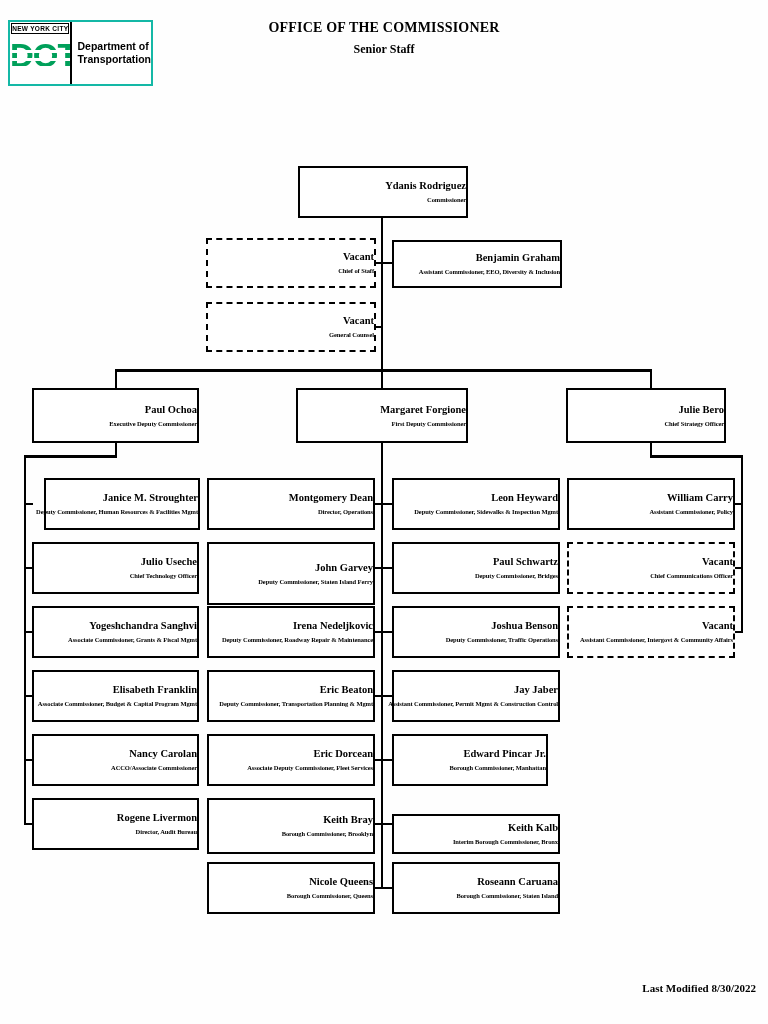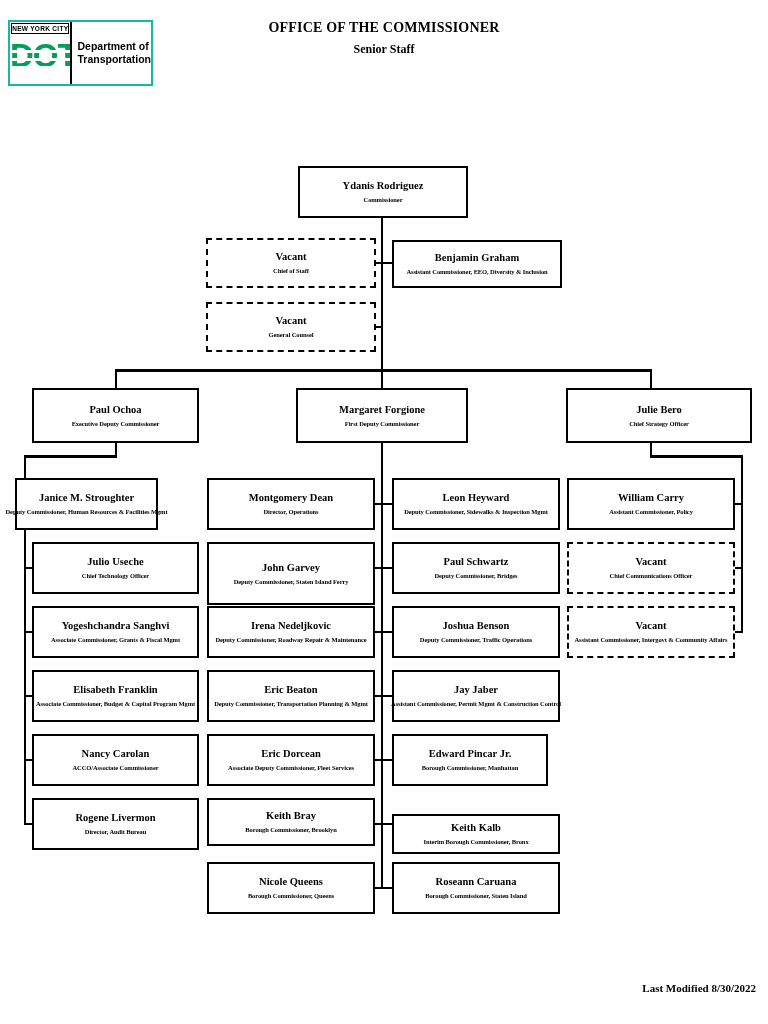--- a/index.html
+++ b/index.html
@@ -14,21 +14,21 @@
   .logo-dot{font-size:33px;font-weight:900;letter-spacing:-1px;text-align:center;
             line-height:44px;height:46px;}
   .stripe{position:absolute;left:0;width:66px;height:3px;background:#fff;}
   .logo-right{flex:1;display:flex;flex-direction:column;justify-content:center;
               font-size:10.5px;font-weight:bold;line-height:13px;padding-left:5px;}
   .titleblock{position:absolute;left:0;top:20px;width:768px;text-align:center;}
   .title1{font-size:14px;font-weight:bold;letter-spacing:.2px;}
   .title2{font-size:12px;font-weight:bold;margin-top:6px;}
   
   .box{position:absolute;background:#fff;border:2px solid #000;box-sizing:border-box;
-       display:flex;flex-direction:column;align-items:center;justify-content:center;
+       display:flex;flex-direction:column;align-items:flex-end;justify-content:center;
        text-align:center;z-index:2;}
   .box.vacant{border:2px dashed #000;}
   .nm{font-size:10.5px;font-weight:bold;line-height:12px;}
   .tl{font-size:6.5px;font-weight:bold;line-height:8px;margin-top:4px;
       white-space:nowrap;letter-spacing:-0.1px;}
   
   .ln{position:absolute;background:#000;z-index:1;}
   
   .footer{position:absolute;right:12px;top:982px;font-size:11px;font-weight:bold;}
 </style>
@@ -108,26 +108,26 @@
   </div>
 
   <div class="box" style="left:32px;top:388px;width:167px;height:55px">
     <div class="nm">Paul Ochoa</div>
     <div class="tl">Executive Deputy Commissioner</div>
   </div>
   <div class="box" style="left:296px;top:388px;width:172px;height:55px">
     <div class="nm">Margaret Forgione</div>
     <div class="tl">First Deputy Commissioner</div>
   </div>
-  <div class="box" style="left:566px;top:388px;width:186px;height:55px">
+  <div class="box" style="left:566px;top:388px;width:160px;height:55px">
     <div class="nm">Julie Bero</div>
     <div class="tl">Chief Strategy Officer</div>
   </div>
 
-  <div class="box" style="left:15px;top:478px;width:143px;height:52px">
+  <div class="box" style="left:44px;top:478px;width:156px;height:52px">
     <div class="nm">Janice M. Stroughter</div>
     <div class="tl">Deputy Commissioner, Human Resources &amp; Facilities Mgmt</div>
   </div>
   <div class="box" style="left:32px;top:542px;width:167px;height:52px">
     <div class="nm">Julio Useche</div>
     <div class="tl">Chief Technology Officer</div>
   </div>
   <div class="box" style="left:32px;top:606px;width:167px;height:52px">
     <div class="nm">Yogeshchandra Sanghvi</div>
     <div class="tl">Associate Commissioner, Grants &amp; Fiscal Mgmt</div>
@@ -158,21 +158,21 @@
     <div class="tl">Deputy Commissioner, Roadway Repair &amp; Maintenance</div>
   </div>
   <div class="box" style="left:207px;top:670px;width:168px;height:52px">
     <div class="nm">Eric Beaton</div>
     <div class="tl">Deputy Commissioner, Transportation Planning &amp; Mgmt</div>
   </div>
   <div class="box" style="left:207px;top:734px;width:168px;height:52px">
     <div class="nm">Eric Dorcean</div>
     <div class="tl">Associate Deputy Commissioner, Fleet Services</div>
   </div>
-  <div class="box" style="left:207px;top:798px;width:168px;height:48px">
+  <div class="box" style="left:207px;top:798px;width:168px;height:56px">
     <div class="nm">Keith Bray</div>
     <div class="tl">Borough Commissioner, Brooklyn</div>
   </div>
   <div class="box" style="left:207px;top:862px;width:168px;height:52px">
     <div class="nm">Nicole Queens</div>
     <div class="tl">Borough Commissioner, Queens</div>
   </div>
 
   <div class="box" style="left:392px;top:478px;width:168px;height:52px">
     <div class="nm">Leon Heyward</div>

